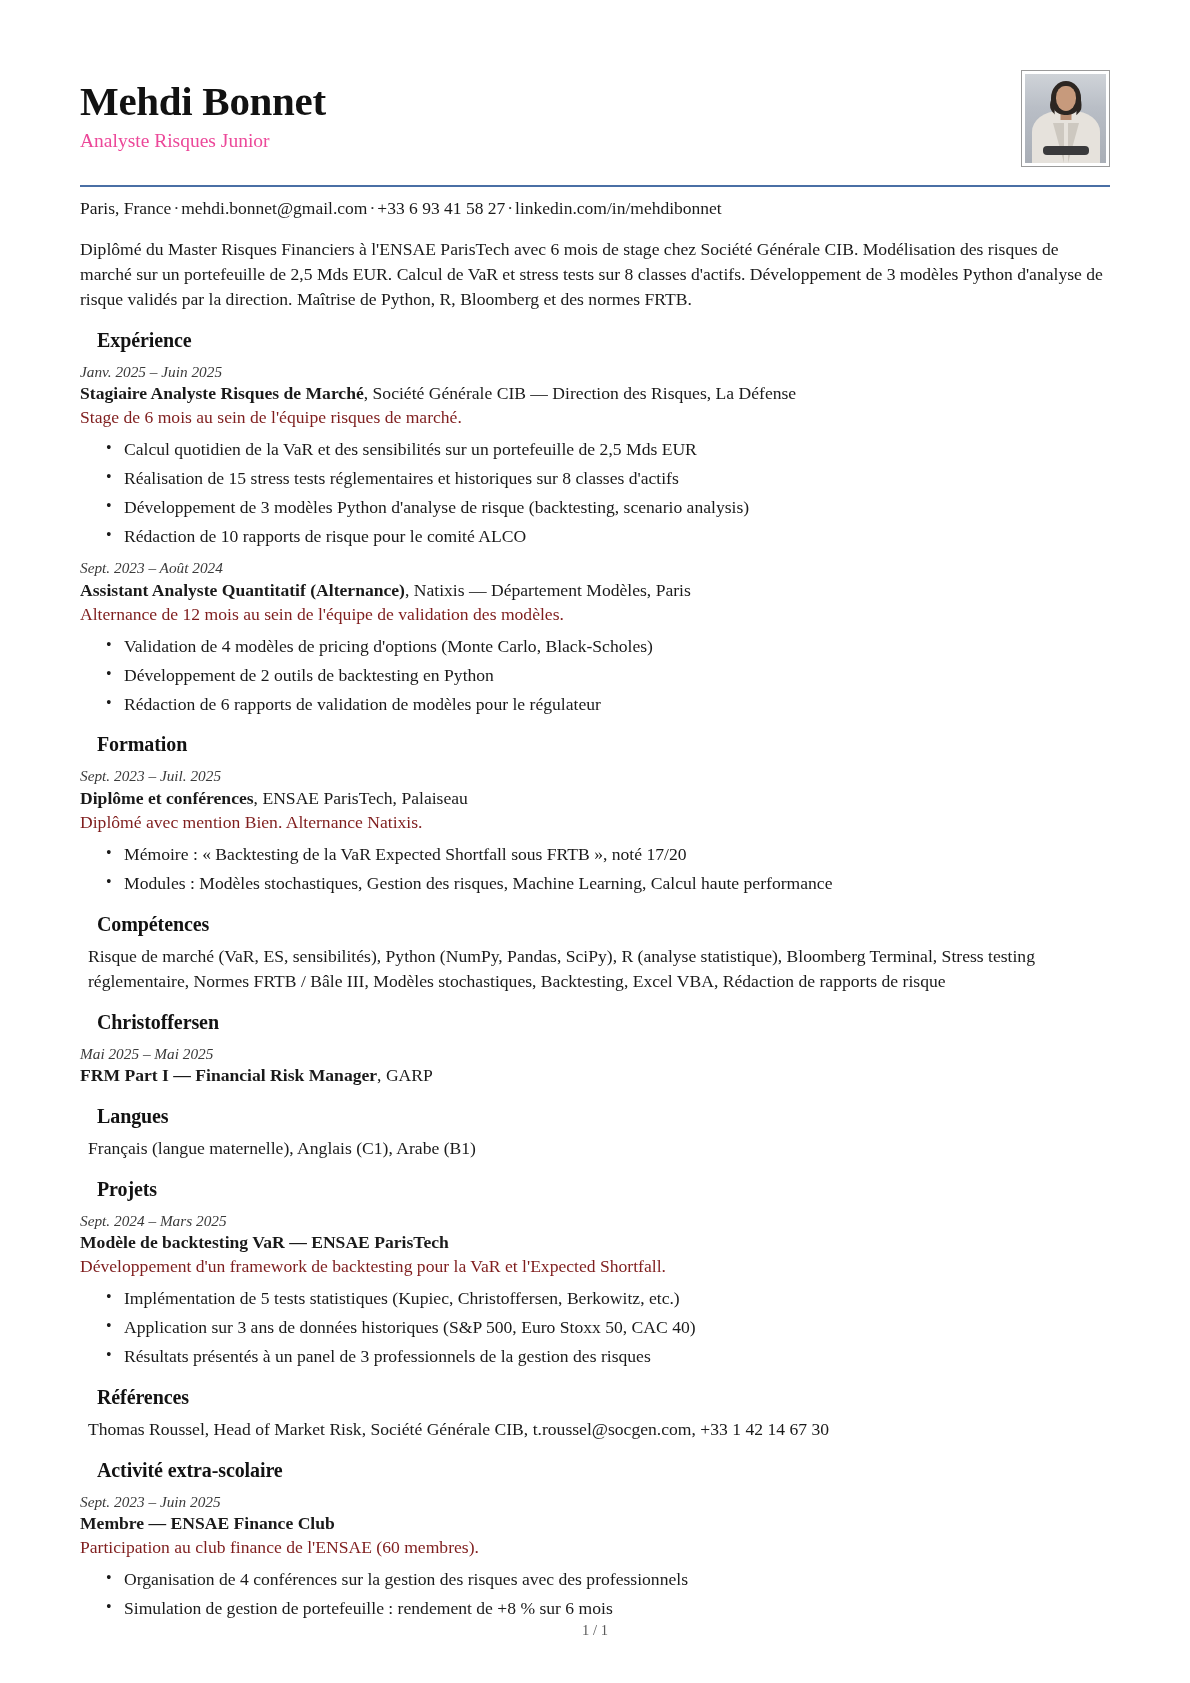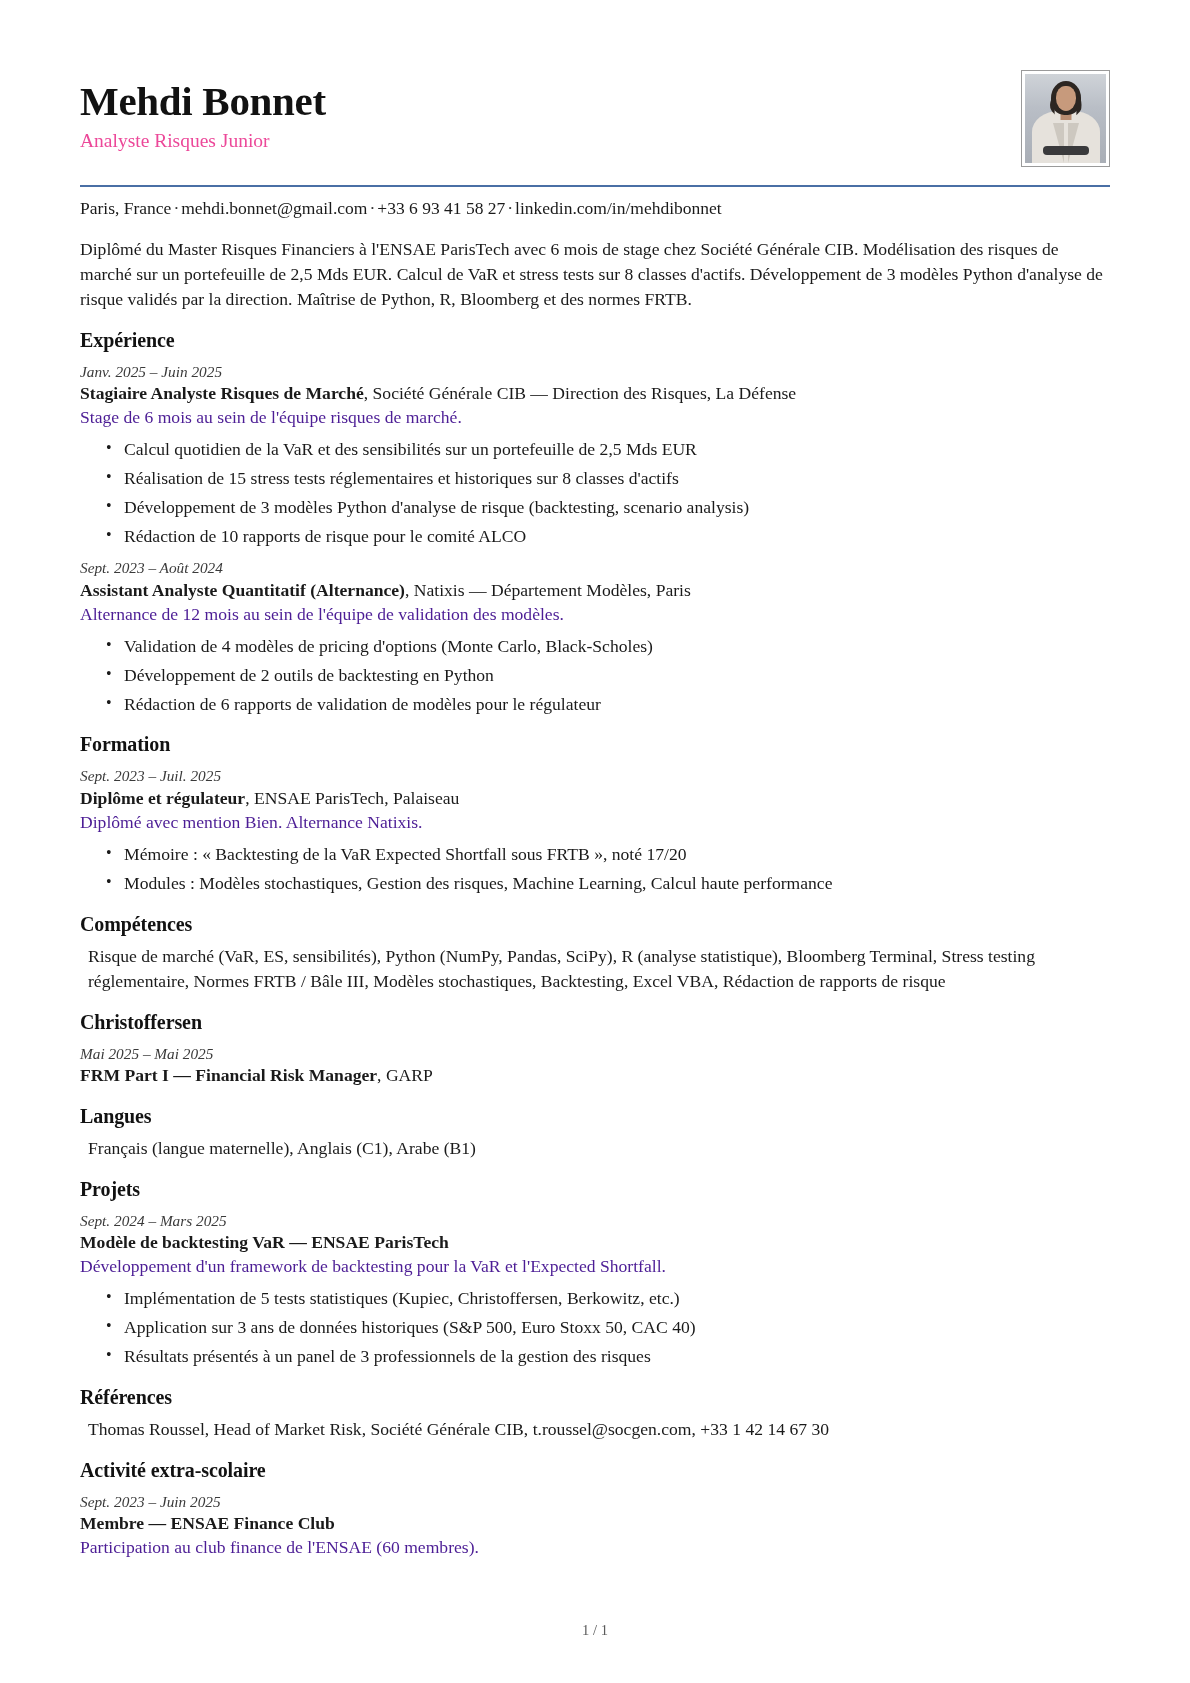--- a/index.html
+++ b/index.html
@@ -154,21 +154,21 @@
     margin: 16px 0 0 0;
     text-align: left;
     color: #1a1a1a;
   }
 
   
   .section { margin-top: 17px; }
   .section-title {
     font-size: 20px;
     font-weight: bold;
-    margin: 0 0 8px 0;
+    margin: 0 0 8px 17px;
     letter-spacing: -0.1px;
     color: #121212;
   }
   .entry { margin-top: 10px; }
   .entry:first-of-type { margin-top: 0; }
   .entry-date {
     font-size: 15.3px;
     font-style: italic;
     color: #3a3a3a;
     line-height: 1.3;
@@ -178,21 +178,21 @@
     font-size: 17.6px;
     line-height: 1.32;
     margin: 0;
     color: #1a1a1a;
   }
   .entry-heading b { font-weight: bold; }
   .entry-desc {
     font-size: 17.6px;
     line-height: 1.35;
     margin: 0;
-    color: #4c1d95;
+    color: #7f1d1d;
   }
   .plain-para {
     font-size: 17.6px;
     line-height: 1.42;
     margin: 8px;
     color: #1a1a1a;
   }
 
   ul.bullets {
     list-style: none;
@@ -283,21 +283,21 @@
             <li>Validation de <b>4 modèles</b> de pricing d'options (Monte Carlo, Black-Scholes)</li>
             <li>Développement de <b>2 outils de backtesting</b> en Python</li>
             <li>Rédaction de <b>6 rapports</b> de validation de modèles pour le régulateur</li>
           </ul>
         </div>
       </div>
       <div class="section">
         <div class="section-title">Formation</div>
         <div class="entry">
           <div class="entry-date">Sept. 2023 – Juil. 2025</div>
-          <div class="entry-heading"><b>Diplôme et régulateur</b>, ENSAE ParisTech, Palaiseau</div>
+          <div class="entry-heading"><b>Diplôme et conférences</b>, ENSAE ParisTech, Palaiseau</div>
           <div class="entry-desc">Diplômé avec mention Bien. Alternance Natixis.</div>
           <ul class="bullets">
             <li>Mémoire : « Backtesting de la VaR Expected Shortfall sous FRTB », noté <b>17/20</b></li>
             <li>Modules : Modèles stochastiques, Gestion des risques, Machine Learning, Calcul haute performance</li>
           </ul>
         </div>
       </div>
       <div class="section">
         <div class="section-title">Compétences</div>
         <p class="plain-para">Risque de marché (VaR, ES, sensibilités), Python (NumPy, Pandas, SciPy), R (analyse statistique), Bloomberg Terminal, Stress testing réglementaire, Normes FRTB / Bâle III, Modèles stochastiques, Backtesting, Excel VBA, Rédaction de rapports de risque</p>
@@ -329,18 +329,22 @@
       <div class="section">
         <div class="section-title">Références</div>
         <p class="plain-para"><b>Thomas Roussel</b>, Head of Market Risk, Société Générale CIB, t.roussel@socgen.com, +33 1 42 14 67 30</p>
       </div>
       <div class="section">
         <div class="section-title">Activité extra-scolaire</div>
         <div class="entry">
           <div class="entry-date">Sept. 2023 – Juin 2025</div>
           <div class="entry-heading"><b>Membre — ENSAE Finance Club</b></div>
           <div class="entry-desc">Participation au club finance de l'ENSAE (60 membres).</div>
+          <ul class="bullets">
+            <li>Organisation de <b>4 conférences</b> sur la gestion des risques avec des professionnels</li>
+            <li>Simulation de gestion de portefeuille : rendement de <b>+8 %</b> sur 6 mois</li>
+          </ul>
         </div>
       </div>
     </div>
 
   <div class="footer">1 / 1</div>
 </div>
 
 </body></html>

